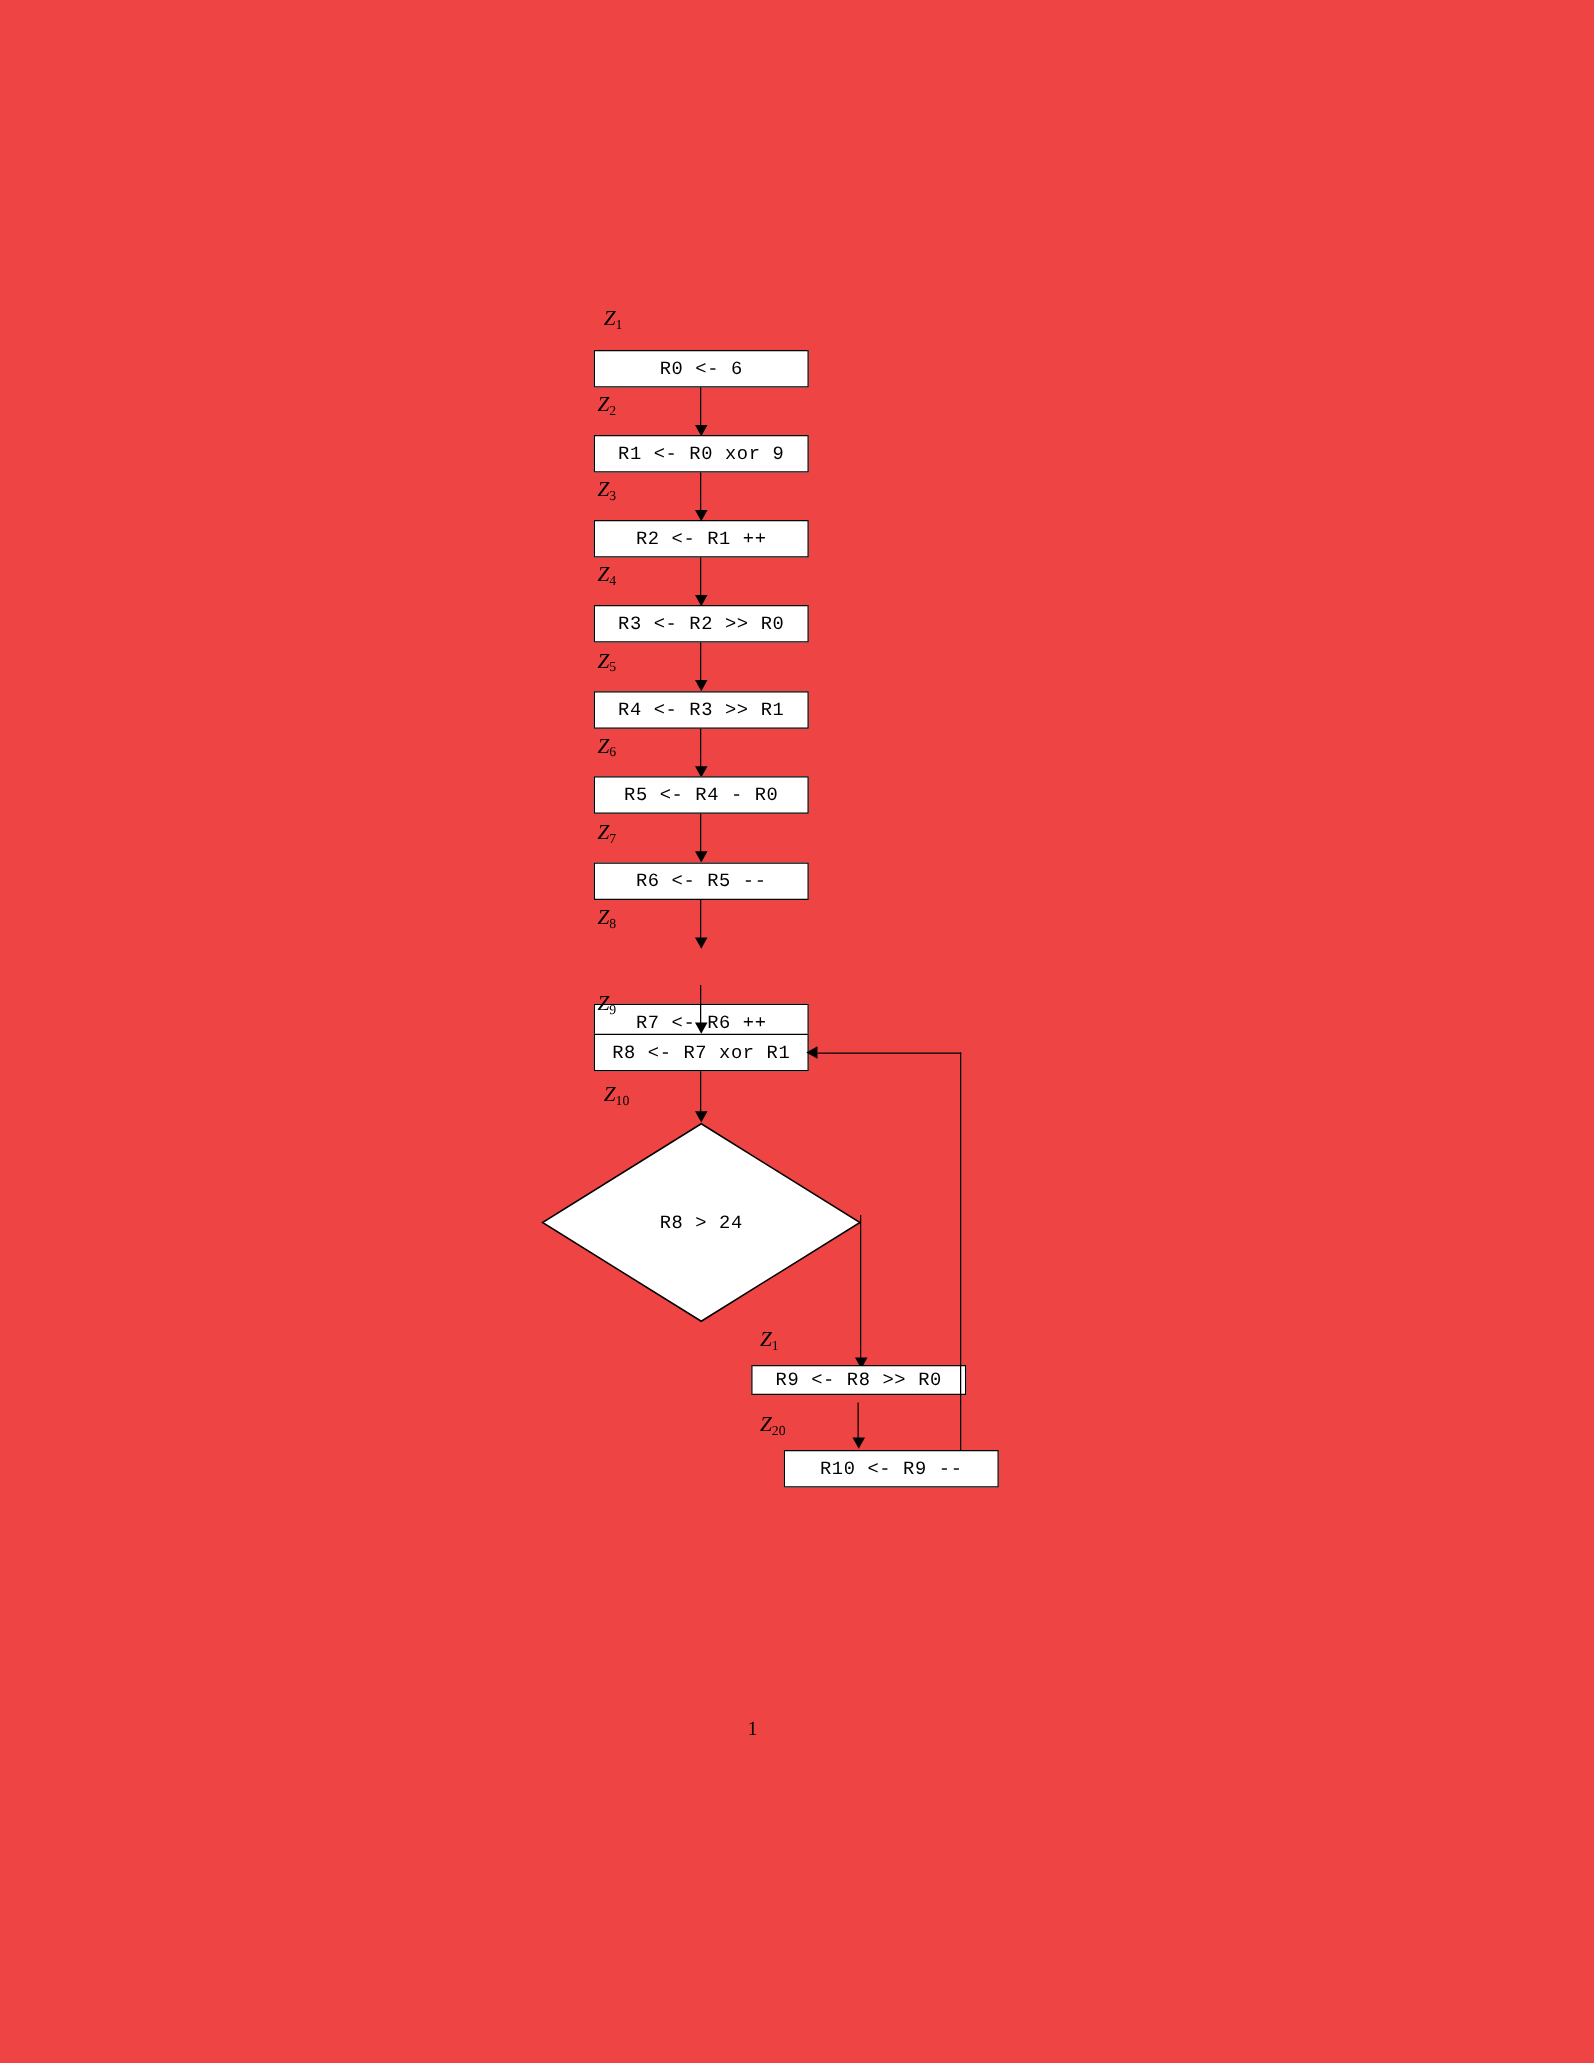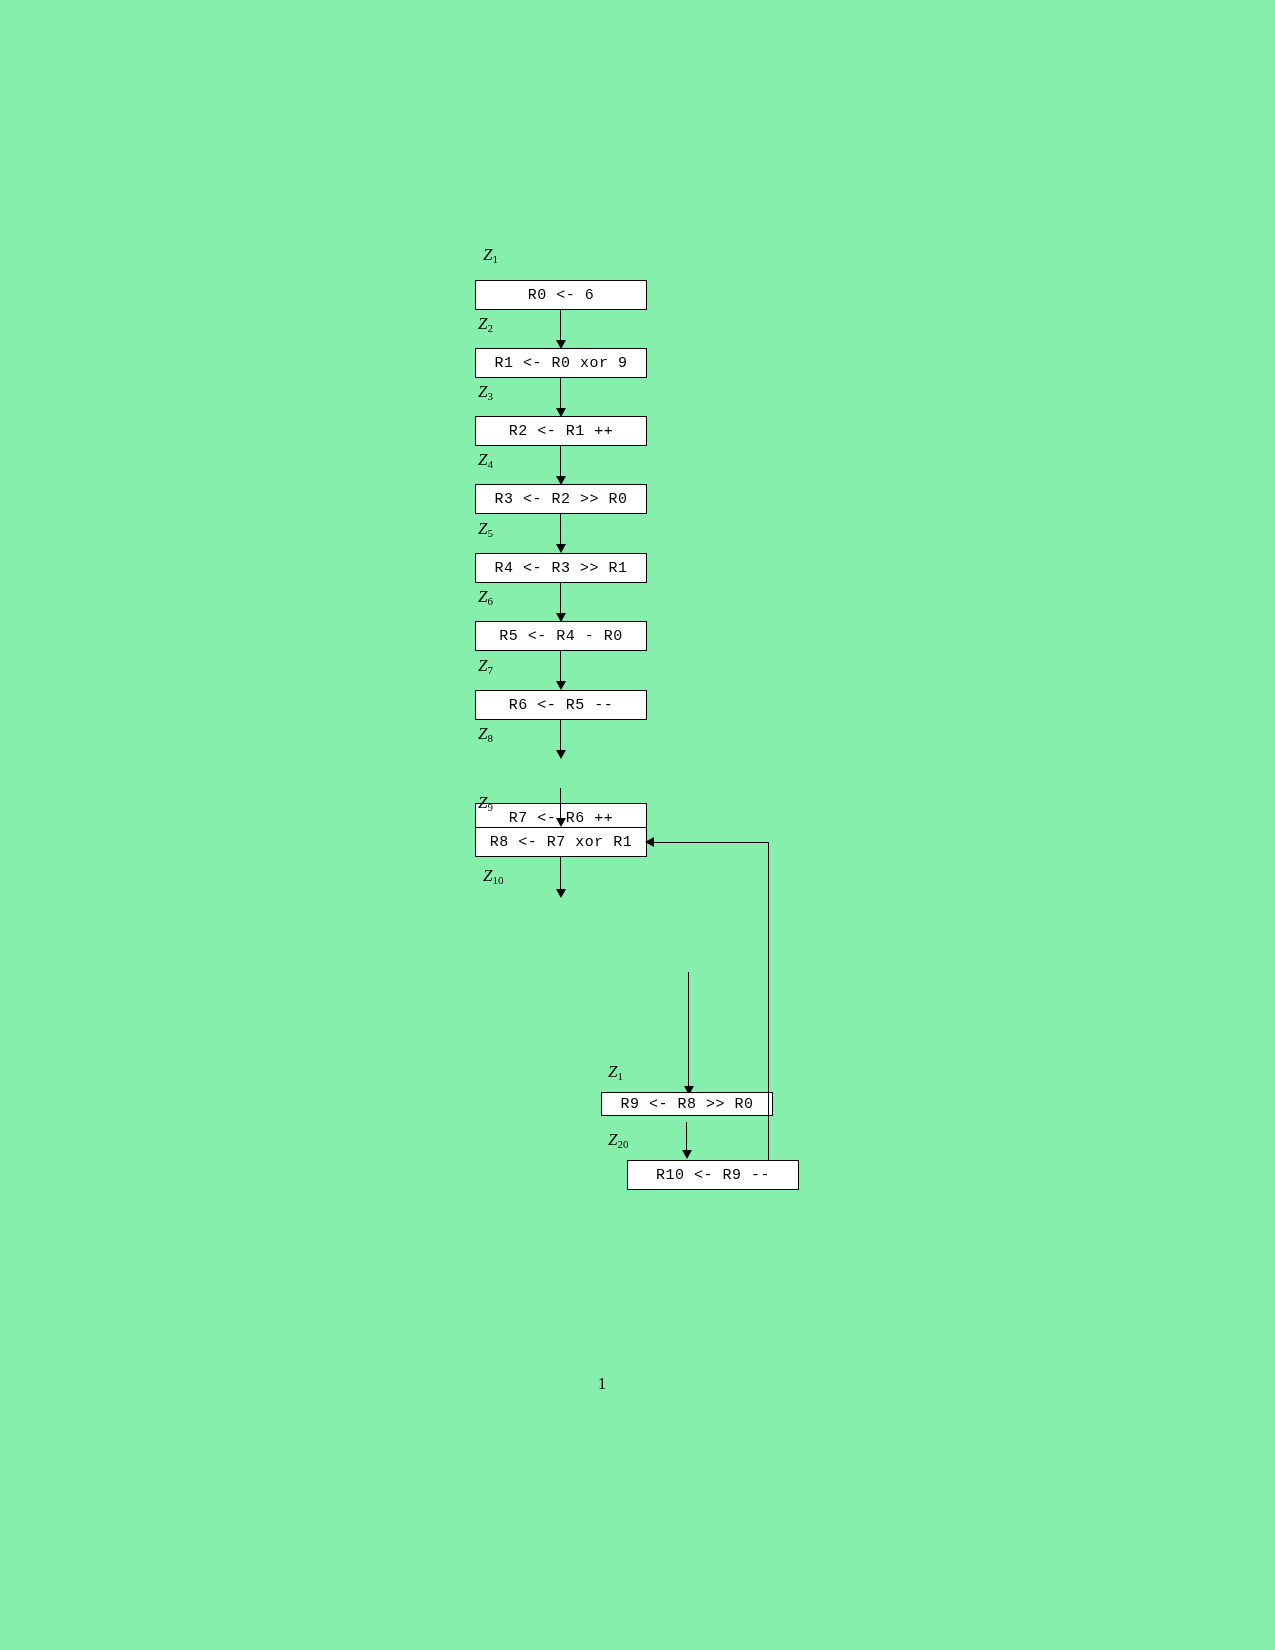--- a/index.html
+++ b/index.html
@@ -4,21 +4,21 @@
 <style>
   html, body {
     margin: 0;
     padding: 0;
     background: #ffffff;
   }
   #page {
     position: relative;
     width: 1275px;
     height: 1650px;
-    background: #86efac;
+    background: #ef4444;
     overflow: hidden;
     font-family: "Liberation Serif", serif;
   }
   .node {
     position: absolute;
     box-sizing: border-box;
     border: 1px solid #000000;
     background: #ffffff;
     font-family: "Liberation Mono", monospace;
     font-size: 15px;
@@ -139,20 +139,26 @@
   <div class="node" style="left:475px; top:758px; width:172px; height:30px;margin-top:45px;"><span>R7 &lt;- R6 ++</span></div>
   <div class="edge vline" style="left:560px; top:788px; height:32px;"></div>
   <div class="arrow-down" style="left:556px; top:818px;"></div>
 
   <div class="zlabel" style="left:478px; top:793px;"><span>Z</span><sub>9</sub></div>
   <div class="node" style="left:475px; top:827px; width:172px; height:30px;"><span>R8 &lt;- R7 xor R1</span></div>
   <div class="edge vline" style="left:560px; top:857px; height:34px;"></div>
   <div class="arrow-down" style="left:556px; top:889px;"></div>
 
   <div class="zlabel" style="left:483px; top:866px;"><span>Z</span><sub>10</sub></div>
+  <div class="diamond-wrap" style="left:433px; top:898px; width:256px; height:160px;">
+    <svg width="256" height="160" viewBox="0 0 256 160">
+      <polygon points="128,1 255,80 128,159 1,80" fill="#ffffff" stroke="#000000" stroke-width="1.2"></polygon>
+    </svg>
+    <div class="diamond-text">R8 &gt; 24</div>
+  </div>
 
   <div class="edge vline" style="left:688px; top:972px; height:117px;"></div>
   <div class="arrow-down" style="left:684px; top:1086px;"></div>
 
   <div class="zlabel" style="left:608px; top:1062px;"><span>Z</span><sub>1</sub></div>
   <div class="node" style="left:601px; top:1092px; width:172px; height:24px;"><span>R9 &lt;- R8 &gt;&gt; R0</span></div>
   <div class="edge vline" style="left:686px; top:1122px; height:30px;"></div>
   <div class="arrow-down" style="left:682px; top:1150px;"></div>
 
   <div class="zlabel" style="left:608px; top:1130px;"><span>Z</span><sub>20</sub></div>

